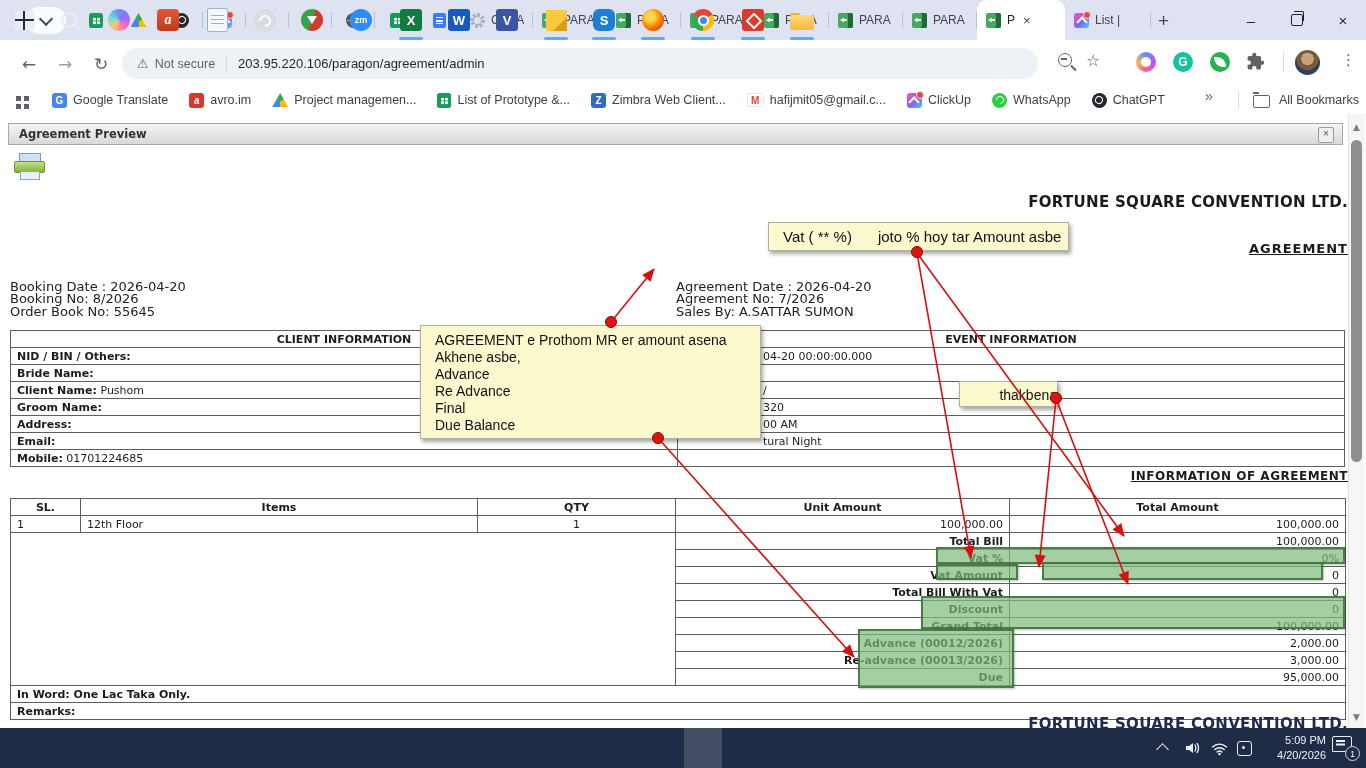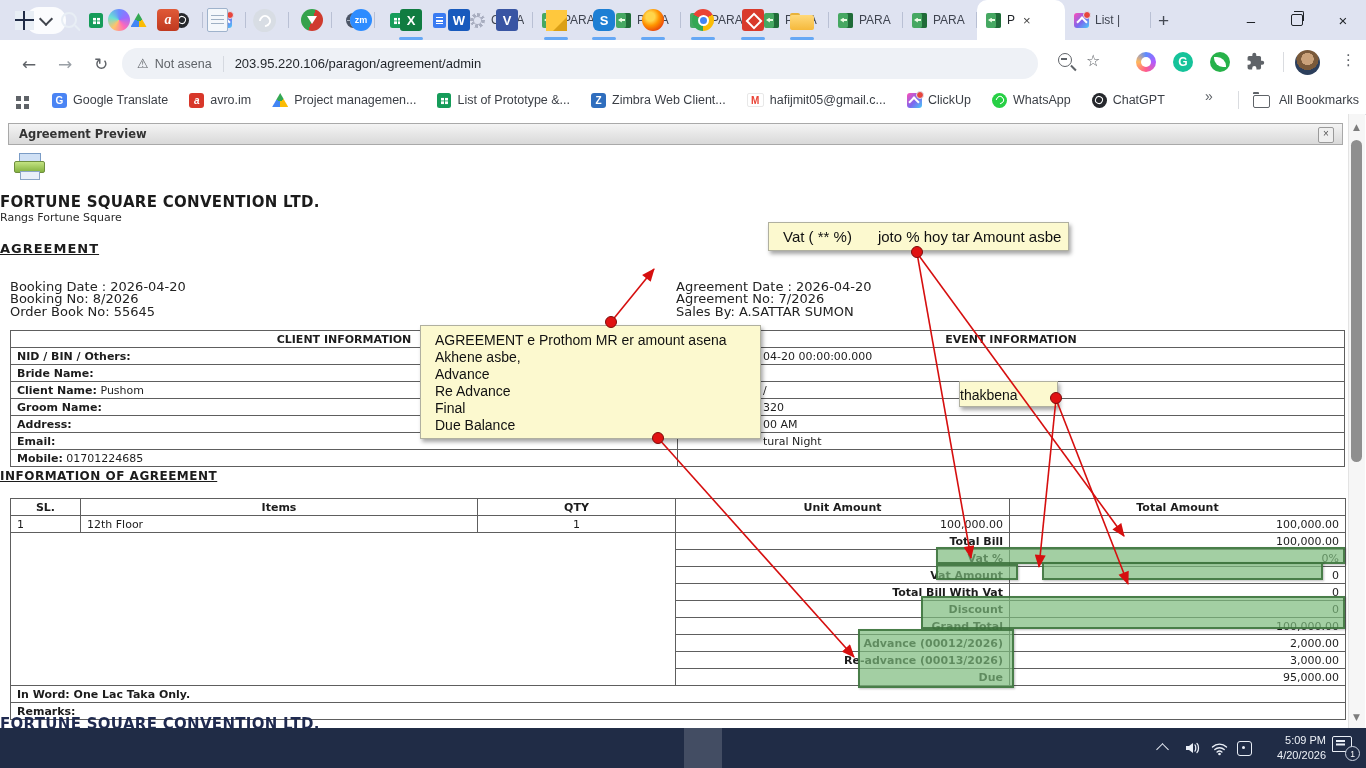--- a/index.html
+++ b/index.html
@@ -84,21 +84,21 @@
   .page{position:absolute;left:0;top:114px;width:1348px;height:614px;background:#fff;}
   .panelhdr{position:absolute;left:8px;top:123px;width:1335px;height:22px;background:linear-gradient(#f4f4f4,#d9d9d9);border:1px solid #a9a9a9;box-sizing:border-box;display:flex;align-items:center;}
   .panelhdr .t{font-size:11.5px;font-weight:bold;color:#333;margin-left:10px;font-family:"DejaVu Sans",sans-serif;}
   .panel-x{position:absolute;right:8px;top:3px;width:14px;height:14px;border:1px solid #9a9a9a;border-radius:2px;background:#efefef;color:#555;font-size:10px;line-height:12px;text-align:center;}
   .printer{position:absolute;left:14px;top:153px;width:30px;height:27px;}
   .printer .paper{position:absolute;left:5px;top:0;width:20px;height:9px;background:#cfe0f5;border:1px solid #7a9cc6;}
   .printer .body{position:absolute;left:0;top:8px;width:29px;height:10px;background:linear-gradient(#c3e382,#84b23f);border:1px solid #6f8f3f;border-radius:2px;}
   .printer .out{position:absolute;left:6px;top:18px;width:18px;height:7px;background:#e9f0fa;border:1px solid #8aa5c6;}
   
   .doc{font-family:"DejaVu Sans",sans-serif;color:#1c1c1c;}
-  .ctr{text-align:left;}
+  .ctr{text-align:right;}
   .company{position:absolute;left:0;top:193px;width:1348px;font-size:15px;font-weight:bold;letter-spacing:.3px;color:#1b1b1b;}
   .subtl{position:absolute;left:0;top:211px;width:1348px;font-size:11px;color:#2a2a2a;}
   .agrhead{position:absolute;left:0;top:241px;width:1348px;font-size:13px;font-weight:bold;letter-spacing:1px;text-decoration:underline;}
   .metab{position:absolute;font-size:13px;line-height:12.3px;color:#222;}
   table.doctab{border-collapse:collapse;table-layout:fixed;font-family:"DejaVu Sans",sans-serif;font-size:11px;color:#1c1c1c;}
   table.doctab td,table.doctab th{border:1px solid #5e5e5e;padding:1px 6px;height:14px;overflow:hidden;white-space:nowrap;}
   table.doctab th{font-weight:bold;text-align:center;}
   .c-left b{font-weight:bold;}
   .frag{display:inline-block;padding-left:79px;}
   .infohead{position:absolute;left:0;top:469px;width:1348px;font-size:12px;font-weight:bold;letter-spacing:.5px;text-decoration:underline;}
@@ -242,21 +242,21 @@
     <div class="wctrl" style="left:1320px">×</div>
   </div>
 
   <div class="toolbar">
     <div class="navbtn" style="left:14px">←</div>
     <div class="navbtn" style="left:50px;color:#9aa0a6">→</div>
     <div class="navbtn" style="left:86px">↻</div>
   </div>
   <div class="omnibox">
     <span class="warn">⚠</span>
-    <span class="sec-label">Not asena</span>
+    <span class="sec-label">Not secure</span>
     <span class="omni-div"></span>
     <span class="url">203.95.220.106/paragon/agreement/admin</span>
   </div>
   <div class="mag"></div>
   <div class="star">☆</div>
   <div class="ext ext-circle" style="left:1136px"></div>
   <div class="ext ext-gram" style="left:1173px">G</div>
   <div class="ext ext-leaf" style="left:1210px"></div>
   <div class="abs" style="left:1246px;top:52px">
     <svg width="19" height="19" viewBox="0 0 24 24" fill="#5f6368">
@@ -321,21 +321,20 @@
     <span class="panel-x">×</span>
   </div>
 
   <div class="printer">
     <div class="paper"></div>
     <div class="body"></div>
     <div class="out"></div>
   </div>
 
   <div class="doc company ctr">FORTUNE SQUARE CONVENTION LTD.</div>
-  <div class="doc subtl ctr">Rangs Fortune Square</div>
   <div class="doc agrhead ctr">AGREEMENT</div>
 
   <div class="doc metab" style="left:10px;top:281px">
     <div>Booking Date : 2026-04-20</div>
     <div>Booking No: 8/2026</div>
     <div>Order Book No: 55645</div>
   </div>
   <div class="doc metab" style="left:676px;top:281px">
     <div>Agreement Date : 2026-04-20</div>
     <div>Agreement No: 7/2026</div>

